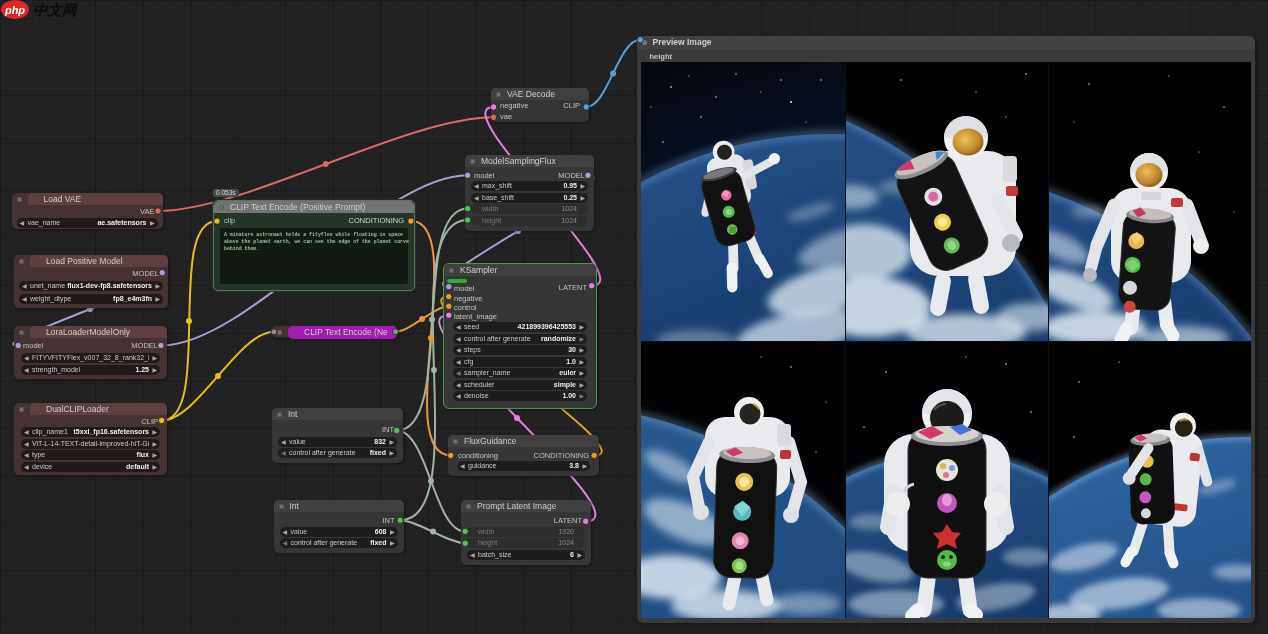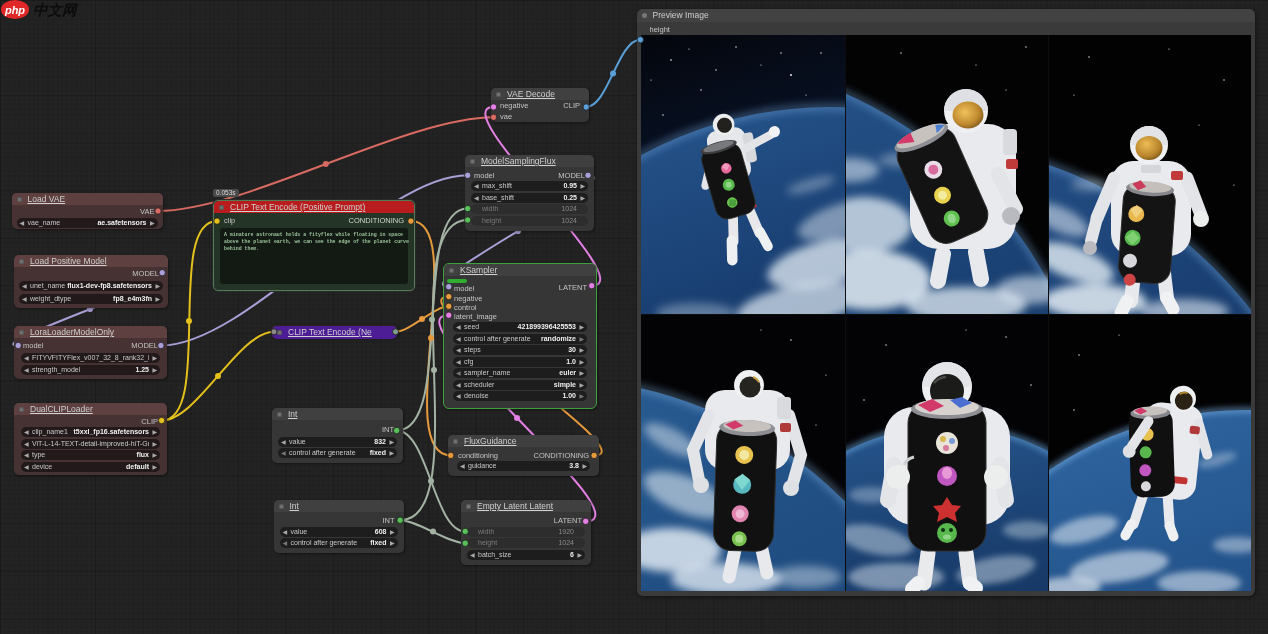--- a/index.html
+++ b/index.html
@@ -7,26 +7,26 @@
  font-family:"Liberation Sans",sans-serif;
  background-color:#232323;
  background-image:
   linear-gradient(rgba(0,0,0,.16) 1px, transparent 1px),
   linear-gradient(90deg, rgba(0,0,0,.16) 1px, transparent 1px),
   linear-gradient(rgba(0,0,0,.08) 1px, transparent 1px),
   linear-gradient(90deg, rgba(0,0,0,.08) 1px, transparent 1px);
  background-size:47.6px 47.6px,47.6px 47.6px,4.76px 4.76px,4.76px 4.76px;}
 .node{position:absolute;border-radius:5px;font-size:8px;color:#c8c8c8;box-shadow:1px 1px 3px rgba(0,0,0,.4);box-sizing:border-box;}
 .node .hd{position:absolute;left:0;top:0;right:0;border-radius:5px 5px 0 0;
- font-size:8.5px;color:#cfcfcf;line-height:12px;padding-left:16px;white-space:nowrap;overflow:hidden;text-decoration:underline;}
+ font-size:8.5px;color:#cfcfcf;line-height:12px;padding-left:16px;white-space:nowrap;overflow:hidden;}
 .node .hdot{position:absolute;left:5px;width:5px;height:5px;border-radius:50%;background:#777;box-shadow:inset 0 0 0 1px #555;}
 .gn{background:#363636;}
 .gn .hd{background:#404040;}
 .mn{background:#463232;}
-.mn .hd{background:#5e4040;}
+.mn .hd{background:#5e4040;margin-left:16px;}
 .pl{position:absolute;font-size:7.5px;color:#c4c4c4;}
 .pr{position:absolute;font-size:7.5px;color:#c4c4c4;text-align:right;}
 .wg{position:absolute;height:10px;border-radius:5px;background:#1d1d1d;font-size:7px;line-height:10px;color:#c9c9c9;}
 .mn .wg{background:#221a1a;}
 .wg .nm{position:absolute;left:11px;white-space:nowrap;}
 .wg .nml{position:absolute;left:11px;right:11px;overflow:hidden;white-space:nowrap;}
 .wg .vl{position:absolute;right:11px;font-weight:bold;color:#efefef;}
 .wg .la{position:absolute;left:3px;top:0px;font-size:6px;color:#aaa;}
 .wg .ra{position:absolute;right:3px;top:0px;font-size:6px;color:#aaa;}
 .wgd{background:#2d2d2d;}
@@ -177,29 +177,29 @@
  <div class="wg" style="left:7px;right:7px;top:58.5px;">
         <span class="la">◀</span>
         <span class="nm">device</span>
         <span class="vl">default</span>
         <span class="ra">▶</span>
       </div>
 </div>
 
 <div style="position:absolute;left:213px;top:189px;z-index:3;font-family:'Liberation Sans',sans-serif;background:#4a4a4a;color:#ddd;font-size:6.5px;line-height:8px;padding:0 3px;border-radius:2px;">0.053s</div>
 <div class="node" style="left:213px;top:200px;width:202px;height:91px;background:#243427;border:1px solid #567a56;box-shadow:0 0 0 1px #2a2a2a;">
- <div class="hd" style="background:#b91c1c;">CLIP Text Encode (Positive Prompt)</div>
+ <div class="hd" style="background:#737373;">CLIP Text Encode (Positive Prompt)</div>
       <div class="hdot" style="top:3.5px;"></div>
  <div class="pl" style="left:10px;top:14.5px;">clip</div>
  <div class="pr" style="right:10px;top:14.5px;color:#cfd8cf;">CONDITIONING</div>
  <div style="position:absolute;left:6px;right:6px;top:27px;bottom:6px;background:#131a13;border-radius:3px;font-family:'Liberation Mono',monospace;font-size:4.9px;line-height:7px;color:#9cc39c;font-weight:bold;padding:3px 4px;white-space:nowrap;">A minature astronaut holds a fityflex while floating in space<br>above the planet earth, we can see the edge of the planet curve<br>behind them.</div>
 </div>
 
 <div class="node mn" style="left:271px;top:325px;width:127px;height:13px;border:1px solid #2a2020;">
- <div class="hd" style="border-radius:5px;background:#4c1d95;line-height:13px;">CLIP Text Encode (Ne</div>
+ <div class="hd" style="border-radius:5px;background:#a21caf;line-height:13px;">CLIP Text Encode (Ne</div>
       <div class="hdot" style="top:4px;"></div>
 </div>
 
 <div class="node gn" style="left:272px;top:408px;width:131px;height:55px;">
  <div class="hd">Int</div>
       <div class="hdot" style="top:3.5px;"></div>
  <div class="pr" style="right:9px;top:17px;">INT</div>
  <div class="wg" style="left:6px;right:6px;top:28.5px;">
         <span class="la">◀</span>
         <span class="nm">value</span>
@@ -327,40 +327,40 @@
  <div class="pr" style="right:10px;top:16px;">CONDITIONING</div>
  <div class="wg" style="left:9px;right:9px;top:26px;">
         <span class="la">◀</span>
         <span class="nm">guidance</span>
         <span class="vl">3.8</span>
         <span class="ra">▶</span>
       </div>
 </div>
 
 <div class="node gn" style="left:461px;top:500px;width:130px;height:65px;">
- <div class="hd">Empty Latent Latent</div>
+ <div class="hd">Prompt Latent Image</div>
       <div class="hdot" style="top:3.5px;"></div>
  <div class="pr" style="right:9px;top:16px;">LATENT</div>
  <div class="wg wgd" style="left:6px;right:6px;top:26.5px;">
         <span class="nm">width</span>
         <span class="vl">1920</span>
       </div>
  <div class="wg wgd" style="left:6px;right:6px;top:38px;">
         <span class="nm">height</span>
         <span class="vl">1024</span>
       </div>
  <div class="wg" style="left:6px;right:6px;top:50px;">
         <span class="la">◀</span>
         <span class="nm">batch_size</span>
         <span class="vl">6</span>
         <span class="ra">▶</span>
       </div>
 </div>
 
-<div id="preview" style="position:absolute;left:636.5px;top:9px;width:618.5px;height:587px;background:#3a3a3a;border-radius:6px;box-shadow:1px 1px 4px rgba(0,0,0,.5);">
+<div id="preview" style="position:absolute;left:636.5px;top:36px;width:618.5px;height:587px;background:#3a3a3a;border-radius:6px;box-shadow:1px 1px 4px rgba(0,0,0,.5);font-weight:bold;">
  <div style="position:absolute;left:0;top:0;right:0;height:13px;background:#424242;border-radius:6px 6px 0 0;font-size:8.5px;color:#cfcfcf;line-height:13px;padding-left:16px;">Preview Image</div>
  <div class="hdot" style="position:absolute;left:5px;top:4px;width:5px;height:5px;border-radius:50%;background:#777;"></div>
  <div style="position:absolute;left:13px;top:16px;font-size:7.5px;color:#c4c4c4;">height</div>
  <div id="grid" style="position:absolute;left:4.5px;top:26px;width:610px;height:556px;background:#0d0d0d;display:grid;grid-template-columns:204px 202px 202px;grid-template-rows:279px 276px;gap:1px;">
 <svg viewBox="0 0 204 279" width="204" height="279">
 <defs>
 <linearGradient id="a_sky" x1="0" y1="0" x2="0.2" y2="1">
               <stop offset="0" stop-color="#04060c"></stop>
               <stop offset="0.5" stop-color="#081226"></stop>
               <stop offset="1" stop-color="#0d1f42"></stop>

